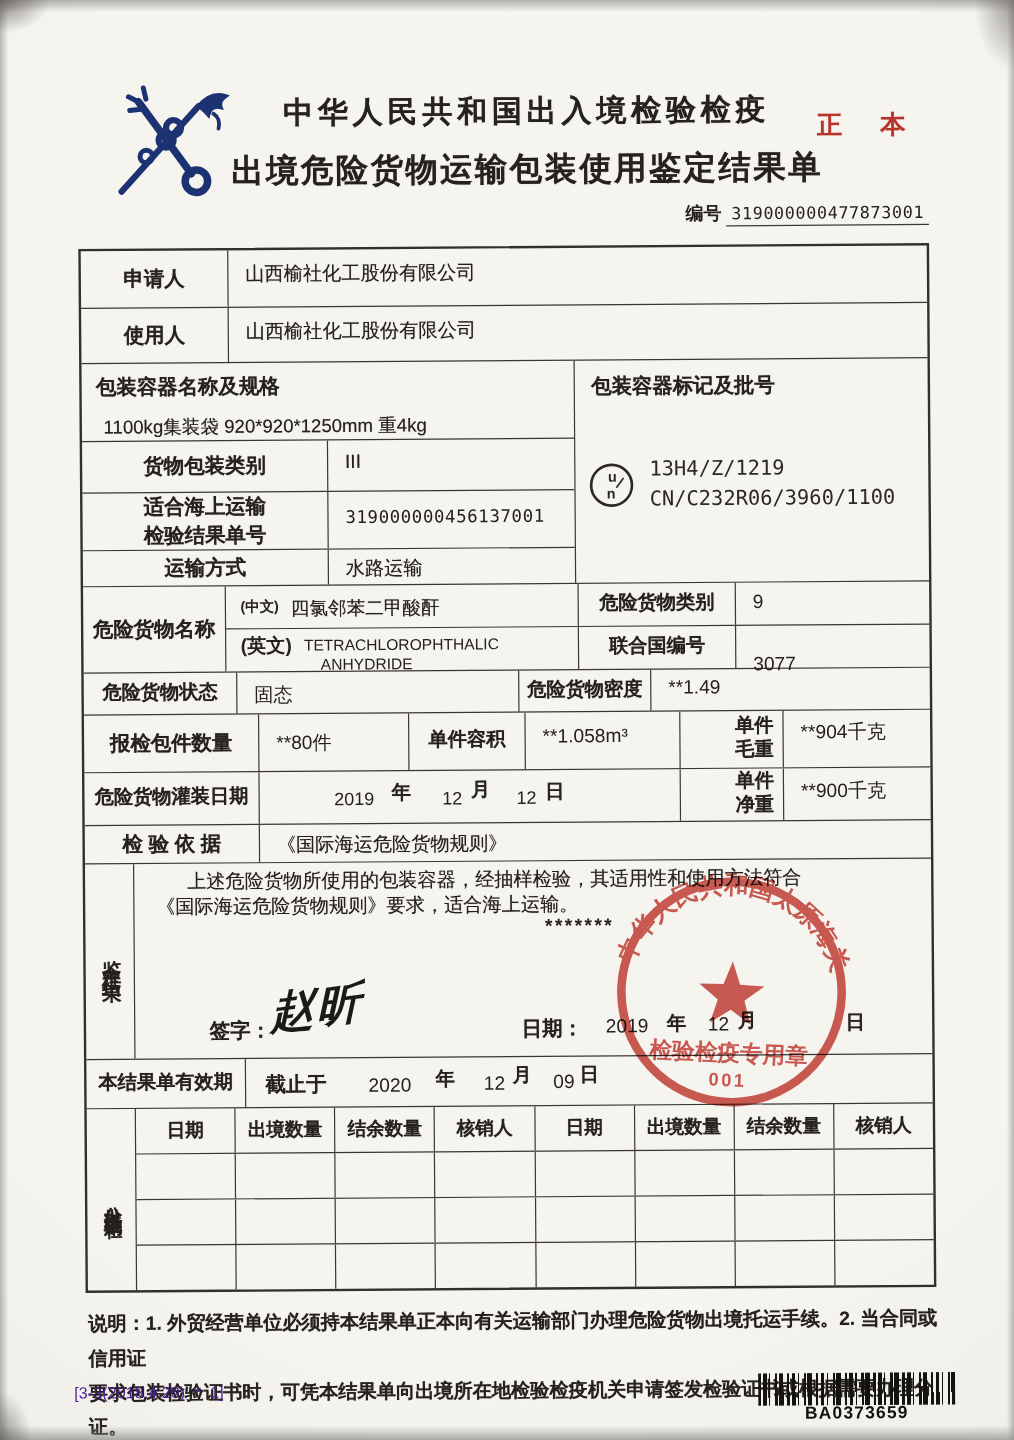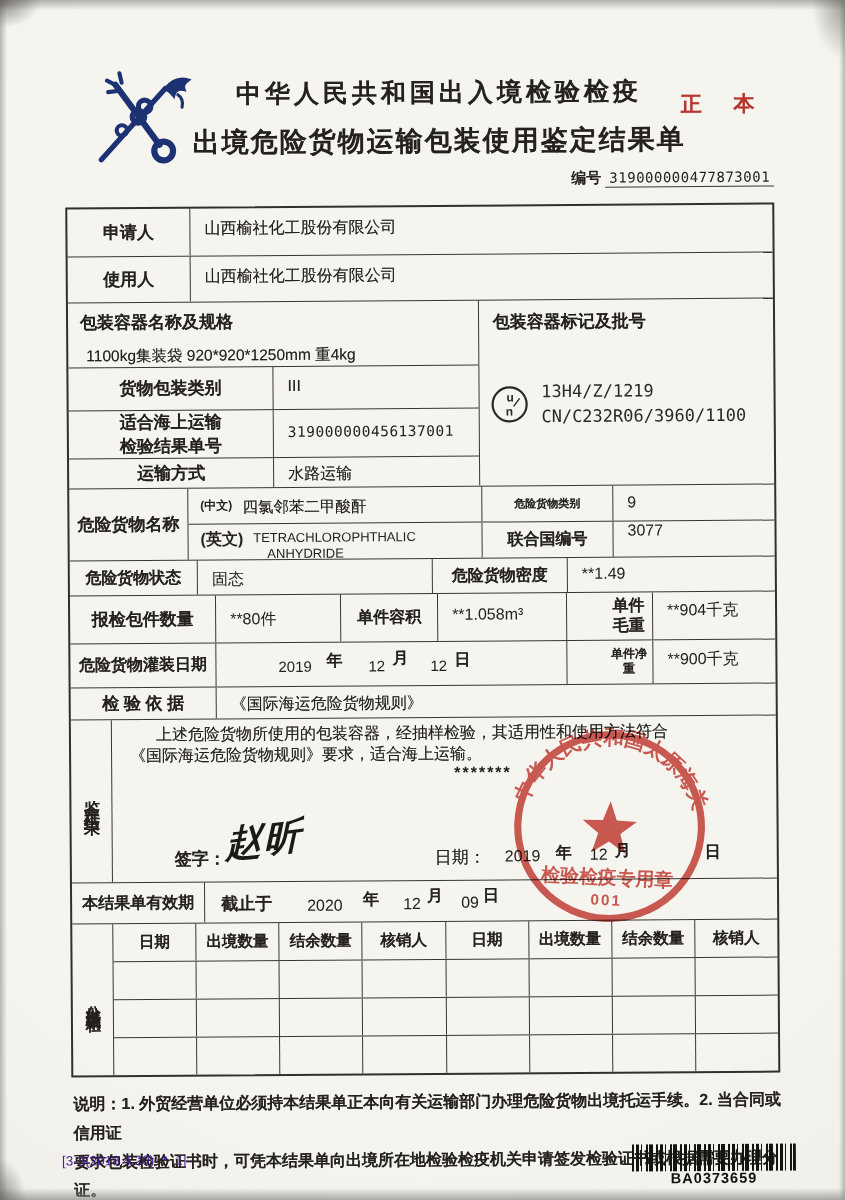--- a/index.html
+++ b/index.html
@@ -54,21 +54,21 @@
   .vert-lbl { writing-mode:vertical-rl; text-orientation:upright; font-weight:700; font-size:16px;
     display:flex; align-items:center; justify-content:center; margin:auto; letter-spacing:7px; }
 
   .r1 { height:48px; } .r2 { height:46px; } .r3 { height:186px; } .r4 { height:72px; }
   .r5 { height:36px; } .r6 { height:48px; } .r7 { height:45px; } .r8 { height:32px; }
   .r9 { height:163px; } .r10 { height:42px; } .r11 { height:152px; }
 
   .w-lblA { width:122px; } .flex1 { flex:1; }
   .left-412 { width:412px; } .right-297 { width:297px; border-left:1.5px solid #3a3733; }
   .w-204 { width:204px; } .w-118 { width:118px; } .w-294 { width:294px; }
-  .w-130 { width:130px; } .w-127 { width:127px; } .w-235 { width:235px; } .w-135 { width:135px; }
+  .w-130 { width:130px; } .w-127 { width:127px; } .w-235 { width:235px; } .w-135 { width:110px; }
   .w-145 { width:145px; } .w-125 { width:125px; } .w-97 { width:97px; } .w-129 { width:129px; }
   .w-86 { width:86px;padding-left:38px; } .w-351 { width:351px; } .w-40 { width:40px; } .w-132 { width:132px; }
 
   .spec-cell { padding:8px 12px 0 12px; }
   .spec-label { font-weight:700; font-size:17px; }
   .spec-value { font-size:15.5px; margin-top:12px; padding-left:6px; }
 
   .mark-head { font-weight:700; font-size:17px; padding:10px 0 0 14px; }
   .mark-block { display:flex; align-items:center; gap:12px; margin:46px 0 0 10px; }
   .un-circle { width:40px; height:40px; flex:0 0 40px; }
@@ -79,21 +79,21 @@
   .date-piece { position:absolute; font-size:15px; }
   .date-lbl { font-weight:700; font-size:16px; }
 
   .result-content { position:relative; font-size:16px; }
   .res-line1 { position:absolute; left:44px; top:5px; }
   .res-line2 { position:absolute; left:18px; top:26px; }
   .res-stars { position:absolute; left:342px; top:46px; letter-spacing:2px; font-weight:700; }
   .sign-lbl { position:absolute; left:62px; top:128px; font-weight:700; font-size:17px; }
   .signature { position:absolute; left:112px; top:96px; font-size:37px; font-weight:700; font-style:italic;
     transform:rotate(-7deg) skewX(-6deg); color:#1c1a18; letter-spacing:2px; }
-  .date-lbl2 { position:absolute; left:322px; top:128px; font-weight:400; font-size:17px; }
+  .date-lbl2 { position:absolute; left:322px; top:128px; font-weight:700; font-size:17px; }
 
   .batch-grid { display:flex; flex-direction:column; flex:1; }
   .batch-hrow { display:flex; height:38px; border-bottom:1.5px solid #3a3733; }
   .batch-row { display:flex; flex:1; border-bottom:1.5px solid #3a3733; }
   .batch-row:last-child { border-bottom:none; }
   .bcell { flex:1; border-left:1.5px solid #3a3733; display:flex; align-items:center; justify-content:center;
     font-weight:700; font-size:15.5px; }
   .bcell:first-child { border-left:none; }
   .bempty { flex:1; border-left:1.5px solid #3a3733; }
   .bempty:first-child { border-left:none; }
@@ -213,26 +213,26 @@
         <div class="subrow" style="height:36px; align-items:flex-start; padding-left:12px; gap:10px;">
           <span class="lbl" style="font-size:16px; margin-top:5px;">(英文)</span>
           <span style="font-size:13px; line-height:1.25; padding-top:6px;">
             <span>TETRACHLOROPHTHALIC</span><br>
             <span style="padding-left:14px;">ANHYDRIDE</span>
           </span>
         </div>
       </div>
       <div class="cell flex1 vcol">
         <div class="subrow" style="height:36px;">
-          <div class="cell w-130 lbl txt" style="font-size:11px;">危险货物类别</div>
+          <div class="cell w-130 lbl txt" style="font-size:16px;">危险货物类别</div>
           <div class="cell flex1 val" style="padding-top:8px;">9</div>
         </div>
         <div class="subrow" style="height:36px;">
           <div class="cell w-130 lbl txt" style="font-size:16px;">联合国编号</div>
-          <div class="cell flex1 val" style="padding-top:0;">3077</div>
+          <div class="cell flex1 val" style="padding-top:24px;">3077</div>
         </div>
       </div>
     </div>
 
     <div class="trow r5">
       <div class="cell w-127 lbl txt" style="font-size:16px;">危险货物状态</div>
       <div class="cell w-235 val" style="padding-top:9px;">固态</div>
       <div class="cell w-135 lbl txt" style="font-size:16px;">危险货物密度</div>
       <div class="cell flex1 val" style="padding-top:7px;">**1.49</div>
     </div>
@@ -249,21 +249,21 @@
     <div class="trow r7">
       <div class="cell w-145 lbl txt" style="font-size:16px;">危险货物灌装日期</div>
       <div class="cell w-351">
         <span class="date-piece" style="left:62px; top:15px;">2019</span>
         <span class="date-piece date-lbl txt" style="left:110px; top:8px;">年</span>
         <span class="date-piece" style="left:152px; top:15px;">12</span>
         <span class="date-piece date-lbl txt" style="left:176px; top:6px;">月</span>
         <span class="date-piece" style="left:214px; top:15px;">12</span>
         <span class="date-piece date-lbl txt" style="left:238px; top:8px;">日</span>
       </div>
-      <div class="cell w-86 lbl txt" style="font-size:12px;">单件净重</div>
+      <div class="cell w-86 lbl txt" style="font-size:16px;">单件净重</div>
       <div class="cell flex1 val" style="padding-top:9px;">**900千克</div>
     </div>
 
     <div class="trow r8">
       <div class="cell w-145 lbl txt">检 验 依 据</div>
       <div class="cell flex1 val txt" style="padding-top:7px;">《国际海运危险货物规则》</div>
     </div>
 
     <div class="trow r9">
       <div class="cell w-40">

